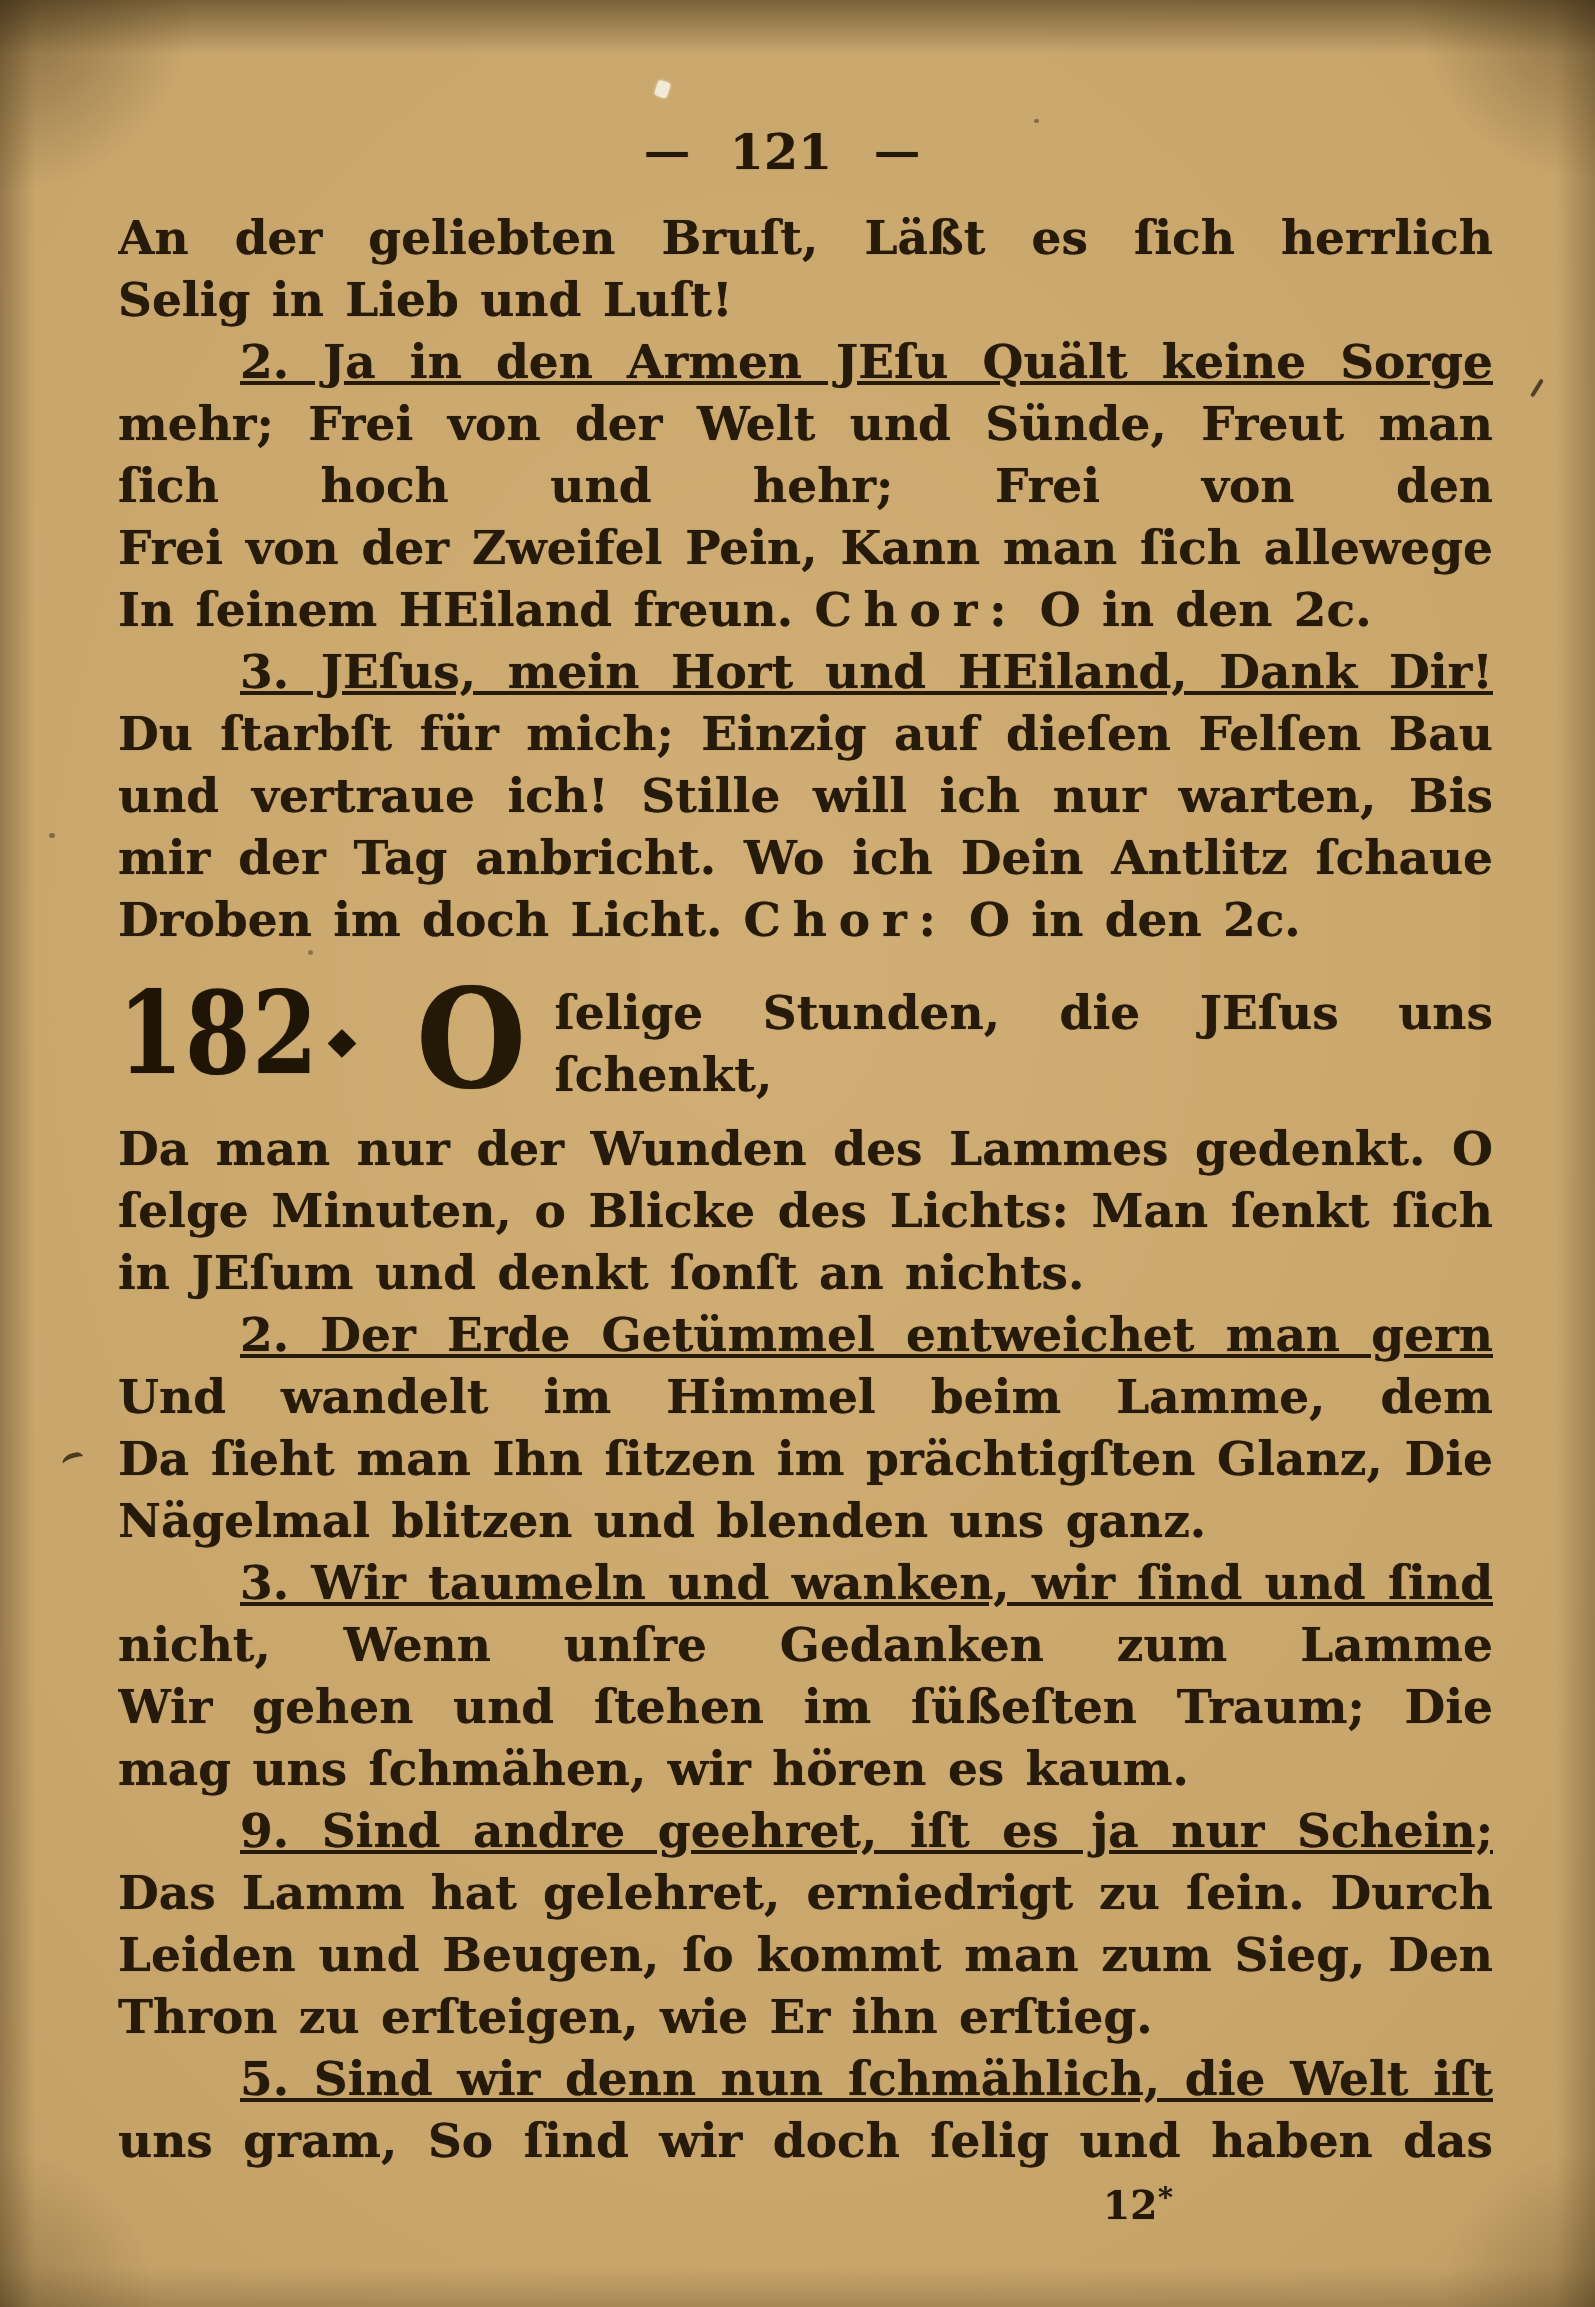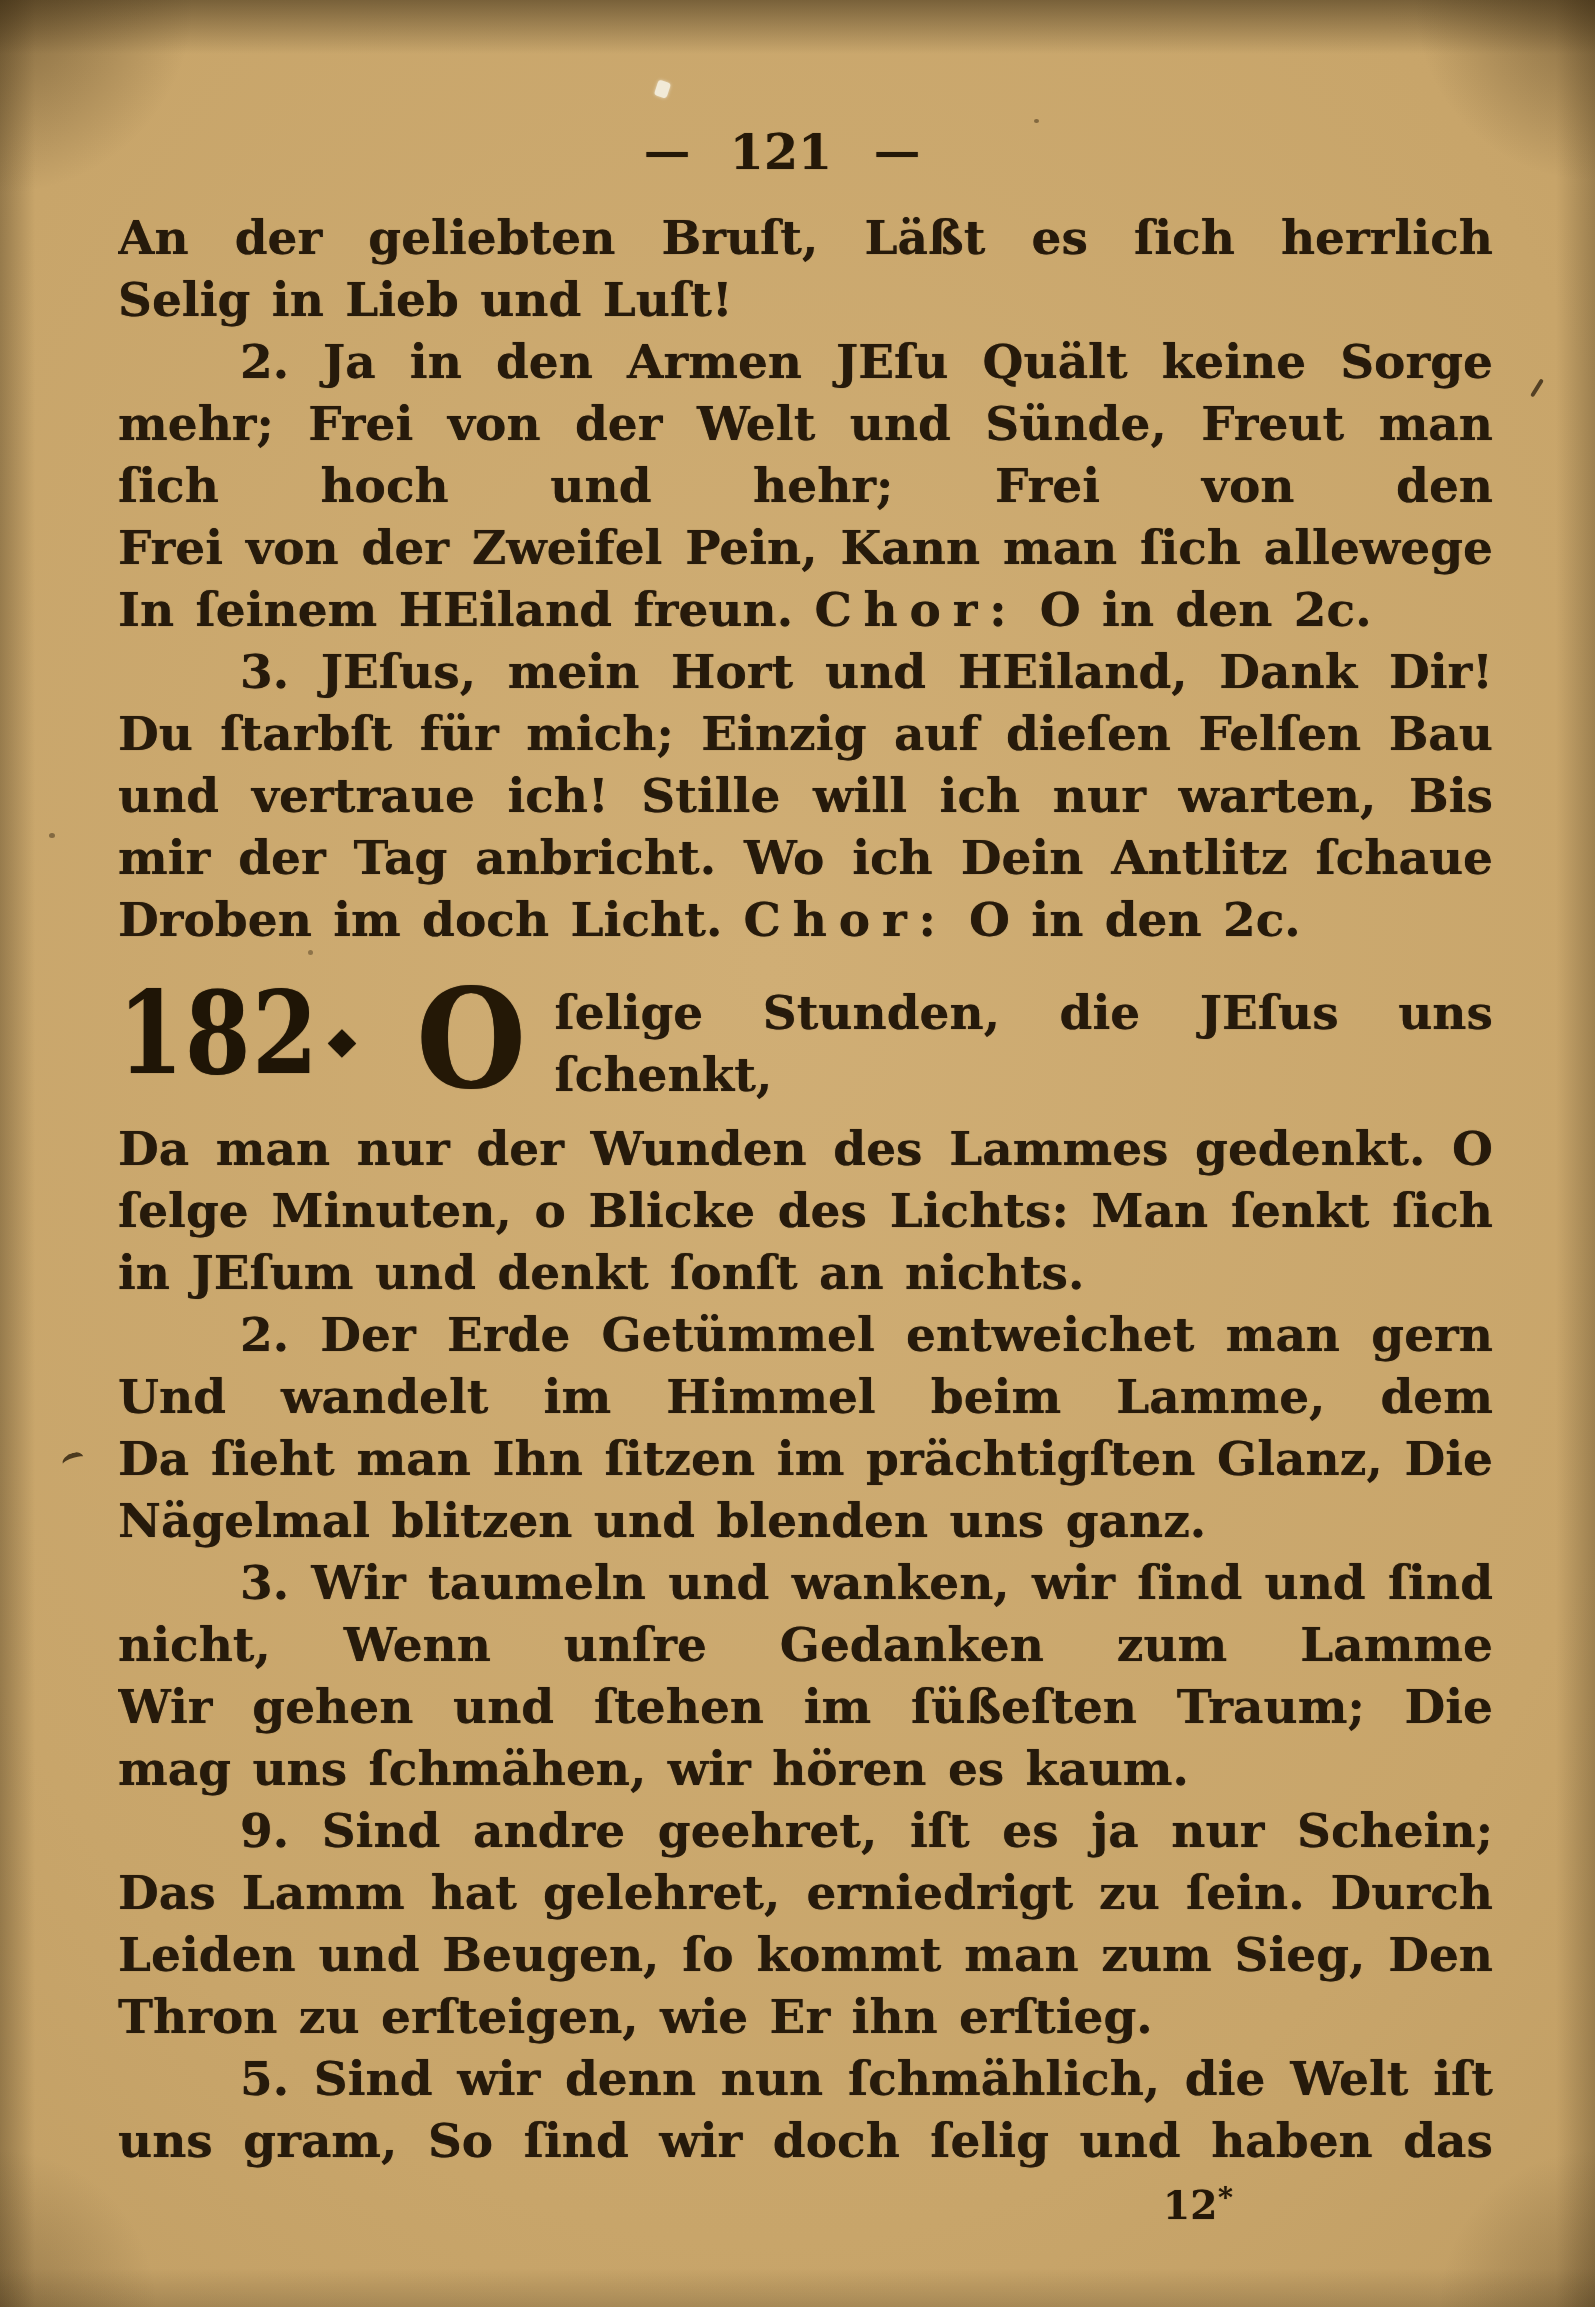--- a/index.html
+++ b/index.html
@@ -34,21 +34,21 @@
     font-size:47px;font-weight:bold;line-height:62px;
     text-shadow:0 0 0.8px rgba(38,26,11,.75);
     word-spacing:5px;
   }
   .line{height:62px;white-space:nowrap;}
   .line.j{
     white-space:normal;
     text-align:justify;text-align-last:justify;
     overflow:hidden;
   }
-  .line.ind{padding-left:122px;}
+  .line.ind{padding-left:122px;text-decoration:underline;}
   .line.j.ind{padding-left:0;text-indent:122px;}
   .chor{letter-spacing:11.8px;}
   
   .hymnhead{
     height:143px;margin-top:23.5px;
     display:flex;align-items:center;
   }
   .hymnnum{
     font-size:94px;line-height:1;font-weight:bold;color:#1f1506;
     transform:scaleY(1.22);transform-origin:bottom left;
@@ -59,21 +59,21 @@
     font-size:126px;line-height:1;font-weight:bold;color:#241806;
     margin-left:60px;transform:scaleY(1.08);transform-origin:bottom left;
     padding-bottom:1.7px;
   }
   .headline{
     flex:1;margin-left:28.6px;padding-bottom:11.8px;
     text-align:justify;text-align-last:justify;margin-top:8px;
   }
   
   .sig{
-    position:absolute;left:1163px;top:2180px;
+    position:absolute;left:1103px;top:2180px;
     font-size:39px;font-weight:bold;color:#241808;
     text-shadow:0 0 0.8px rgba(36,24,8,.7);
   }
   .sig sup{font-size:28.6px;vertical-align:11.8px;margin-left:0.8px;}
   
   .speck{position:absolute;}
   .white-dot{left:656px;top:81px;width:12.6px;height:16px;background:#f1ead7;border-radius:3.4px;transform:rotate(18deg);box-shadow:0 0 3.4px rgba(241,234,215,.8);}
   .edge-flick{left:1535px;top:378px;width:4.2px;height:20px;background:rgba(44,31,13,.75);border-radius:2.5px;transform:rotate(32deg);}
   .margin-comma{left:62px;top:1453px;width:22px;height:10px;border-top:5px solid rgba(44,31,13,.8);border-radius:60% 40% 0 0;transform:rotate(-14deg);}
   .margin-dot{left:49px;top:833px;width:5.9px;height:5px;background:rgba(44,31,13,.45);border-radius:50%;}

